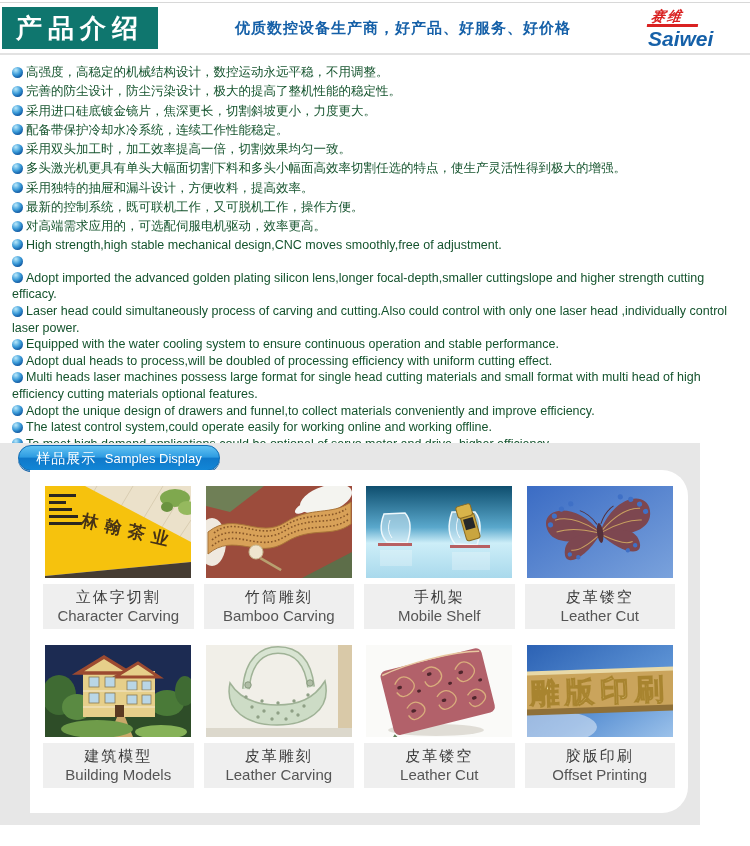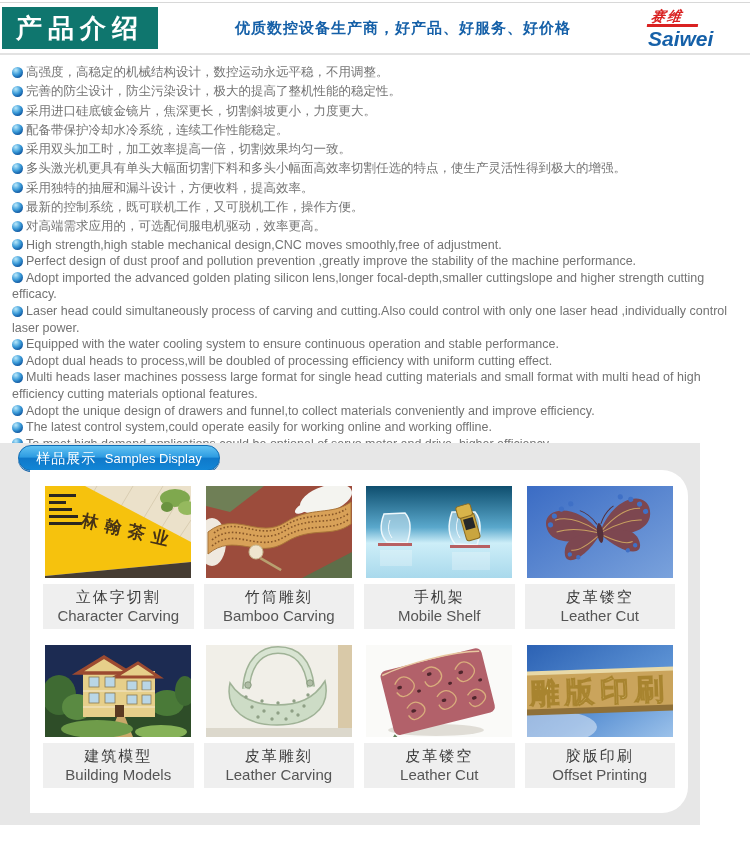--- a/index.html
+++ b/index.html
@@ -9,21 +9,21 @@
   
   .header{display:flex;align-items:center;height:46px;margin-top:2px;border-top:1px solid #d8d8d8;border-bottom:2px solid #e2e2e2;padding:2px 0;}
   .title-box{background:#0f766e;color:#fff;font-size:26px;font-weight:bold;width:156px;height:42px;line-height:42px;text-align:center;letter-spacing:6px;margin-left:2px;}
   .tagline{flex:1;text-align:center;color:#1560a8;font-weight:bold;font-size:15px;letter-spacing:1px;}
   .logo{width:96px;text-align:left;padding-right:6px;line-height:1;}
   .logo-cn{display:inline-block;color:#d92121;font-weight:bold;font-style:italic;font-size:14px;letter-spacing:2px;border-bottom:3px solid #d92121;padding:0 16px 1px 3px;transform:skewX(-8deg);}
   .logo-en{display:block;color:#1560a8;font-weight:bold;font-style:italic;font-size:21px;margin-top:1px;letter-spacing:0px;}
 
   
   .features{list-style:none;margin:8px 0 0;padding:0 4px 0 12px;}
-  .features li{font-size:12.5px;color:#737373;}
+  .features li{font-size:12.5px;color:#14532d;}
   .features li.cn{line-height:19.3px;}
   .features li.en{line-height:16.6px;}
   .ball{display:inline-block;width:11px;height:11px;border-radius:50%;
         background:radial-gradient(circle at 35% 28%, #b9e9fb 0%, #3a9ad8 45%, #0a4f9a 80%);
         vertical-align:-1.5px;margin-right:3px;}
 
   
   .samples-section{position:absolute;left:0;top:443px;width:700px;height:382px;background:#e7e7e7;}
   .pill{position:absolute;left:18px;top:2px;width:200px;height:24px;border-radius:13px;
         background:linear-gradient(180deg,#62c2f2 0%,#2f9de2 45%,#0f79ca 52%,#1286d6 100%);
@@ -57,21 +57,21 @@
     <li class="cn"><span class="ball"></span><span>高强度，高稳定的机械结构设计，数控运动永远平稳，不用调整。</span></li>
     <li class="cn"><span class="ball"></span><span>完善的防尘设计，防尘污染设计，极大的提高了整机性能的稳定性。</span></li>
     <li class="cn"><span class="ball"></span><span>采用进口硅底镀金镜片，焦深更长，切割斜坡更小，力度更大。</span></li>
     <li class="cn"><span class="ball"></span><span>配备带保护冷却水冷系统，连续工作性能稳定。</span></li>
     <li class="cn"><span class="ball"></span><span>采用双头加工时，加工效率提高一倍，切割效果均匀一致。</span></li>
     <li class="cn"><span class="ball"></span><span>多头激光机更具有单头大幅面切割下料和多头小幅面高效率切割任选的特点，使生产灵活性得到极大的增强。</span></li>
     <li class="cn"><span class="ball"></span><span>采用独特的抽屉和漏斗设计，方便收料，提高效率。</span></li>
     <li class="cn"><span class="ball"></span><span>最新的控制系统，既可联机工作，又可脱机工作，操作方便。</span></li>
     <li class="cn"><span class="ball"></span><span>对高端需求应用的，可选配伺服电机驱动，效率更高。</span></li>
     <li class="en"><span class="ball"></span><span>High strength,high stable mechanical design,CNC moves smoothly,free of adjustment.</span></li>
-    <li class="en"><span class="ball"></span><span>Perfect design of dust proof and pollution prevention ,greatly improve the stability of the machine performance.</span></li>
+    <li class="en"><span class="ball"></span></li>
     <li class="en"><span class="ball"></span><span>Adopt imported the advanced golden plating silicon lens,longer focal-depth,smaller cuttingslope and  higher strength cutting efficacy.</span></li>
     <li class="en"><span class="ball"></span><span>Laser head could simultaneously process of carving and cutting.Also could control with only one laser head ,individually control laser power.</span></li>
     <li class="en"><span class="ball"></span><span>Equipped with the water cooling system to ensure continuous operation and stable performance.</span></li>
     <li class="en"><span class="ball"></span><span>Adopt dual heads to process,will be doubled of processing efficiency with uniform cutting effect.</span></li>
     <li class="en"><span class="ball"></span><span>Multi heads laser machines possess large format for single head cutting materials and small format with multi head of high efficiency cutting materials optional features.</span></li>
     <li class="en"><span class="ball"></span><span>Adopt the unique design of drawers and funnel,to collect materials conveniently and improve efficiency.</span></li>
     <li class="en"><span class="ball"></span><span>The latest control system,could operate easily for working online and working offline.</span></li>
     <li class="en"><span class="ball"></span><span>To meet high demand applications,could be optional of servo motor and drive, higher efficiency.</span></li>
   </ul>
 

